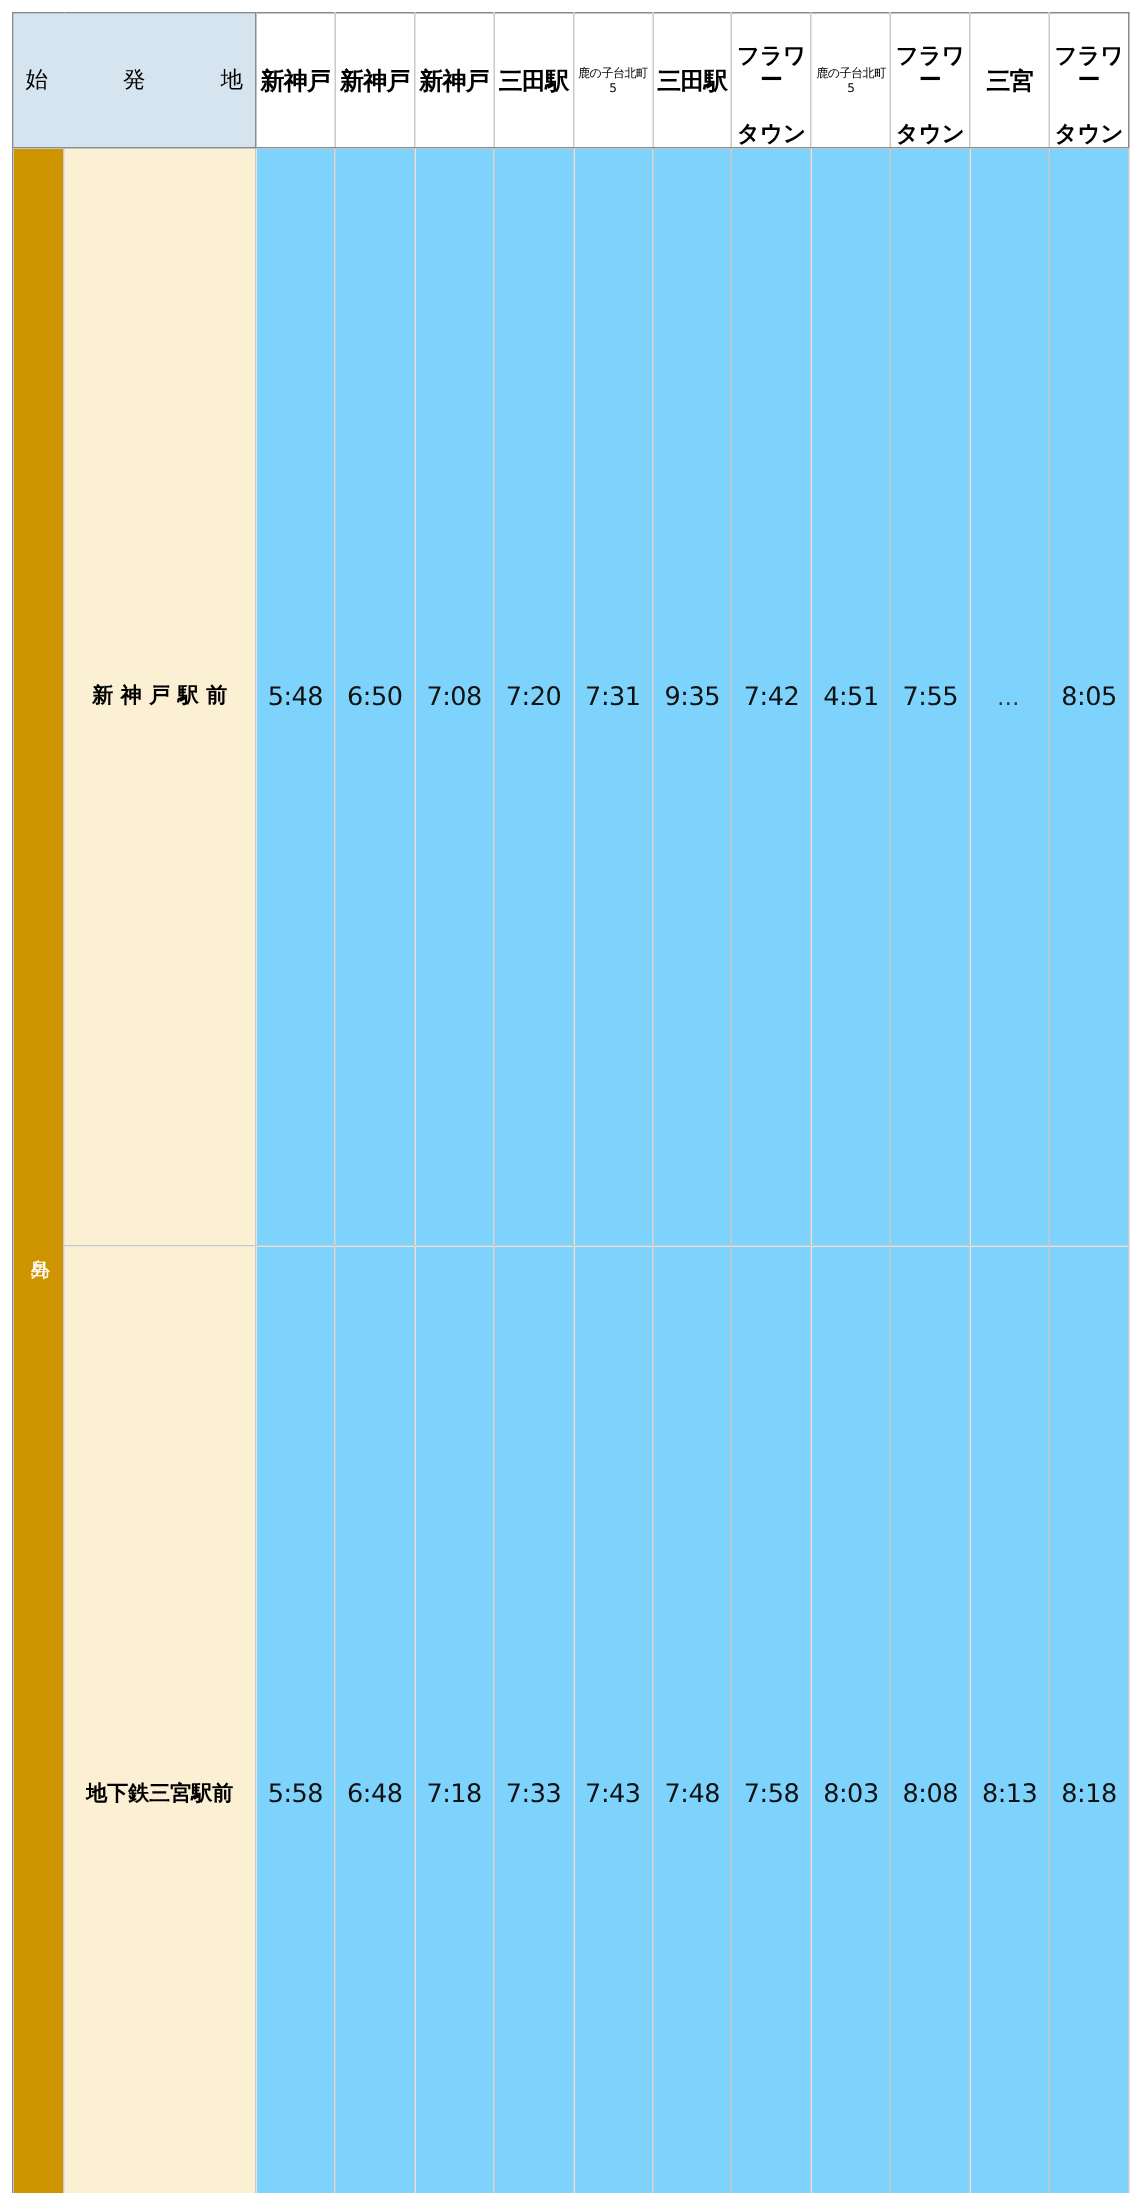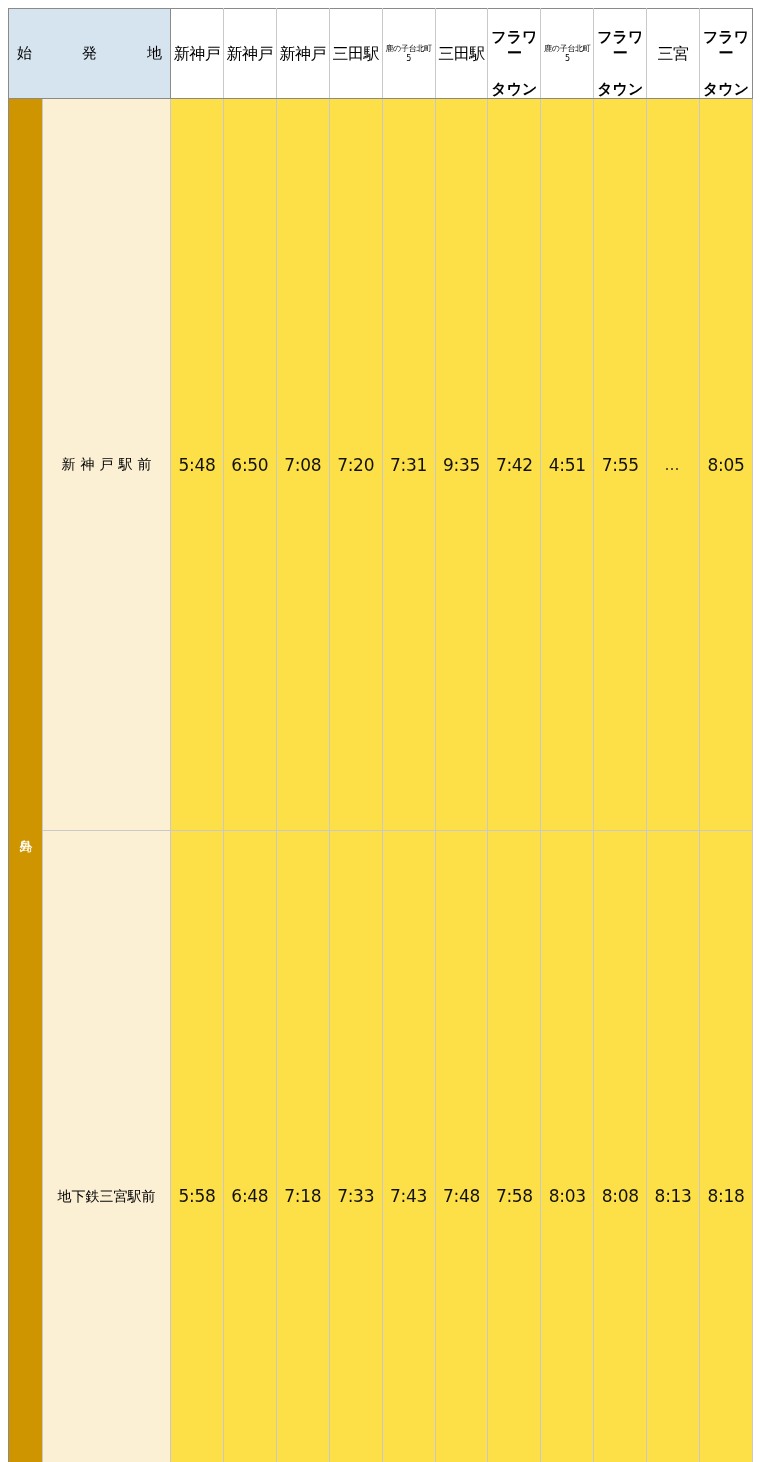--- a/index.html
+++ b/index.html
@@ -53,21 +53,21 @@
     padding: 0 8px;
     height: 100%;
     white-space: nowrap;
   }
   tr.head-row td.dest {
     background: #ffffff;
     border-bottom: 1px solid #8a8a8a;
     padding: 1px 1px;
     line-height: 1.12;
   }
-  .dest-1 { font-size: 16px; font-weight: normal; letter-spacing: -0.5px; }
+  .dest-1 { font-size: 16px; font-weight: bold; letter-spacing: -0.5px; }
   .dest-2 { font-size: 15px; font-weight: bold; line-height: 1.05; margin-top: 20px; }
   .dest-s { font-size: 8px; font-weight: normal; line-height: 1.15; letter-spacing: -0.3px; }
 
   
   td.grp {
     width: 34px;
     color: #ffffff;
     font-size: 13px;
     letter-spacing: 1px;
     border-right: 1px solid #8a8a8a;
@@ -89,32 +89,32 @@
   
   td.stop {
     width: 128px;
     font-size: 14px;
     color: #000;
     border-right: 1px solid #8a8a8a;
     border-bottom: 1px dashed #b9b9b9;
     padding: 0 5px;
     line-height: 1.15;
   }
-  td.stop.s-outer   { background: #fbefd4; }
+  td.stop.s-outer   { background: #fbefd4; font-weight: bold; }
   td.stop.grp-last  { border-bottom: 1px solid #8a8a8a; }
 
   .stop-line { display: block; white-space: nowrap; }
   .spaced { letter-spacing: 5px; padding-left: 5px; }
   .nospace { letter-spacing: 0px; text-align: center; }
 
   
   td.tm {
     font-size: 17px;
     color: #111;
-    background: #fde047;
+    background: #7dd3fc;
     border-bottom: 1px dashed #cfcfcf;
     height: 52px;
     letter-spacing: -0.3px;
   }
   td.tm.grp-last  { border-bottom: 1px solid #8a8a8a; }
   td.tm.dots { font-size: 15px; color: #333; letter-spacing: 2px; }
   td:last-child { border-right: none; }
   tr:last-child td { border-bottom: none; }
   tr.head-row td:last-child { border-right: none; }
 </style>

